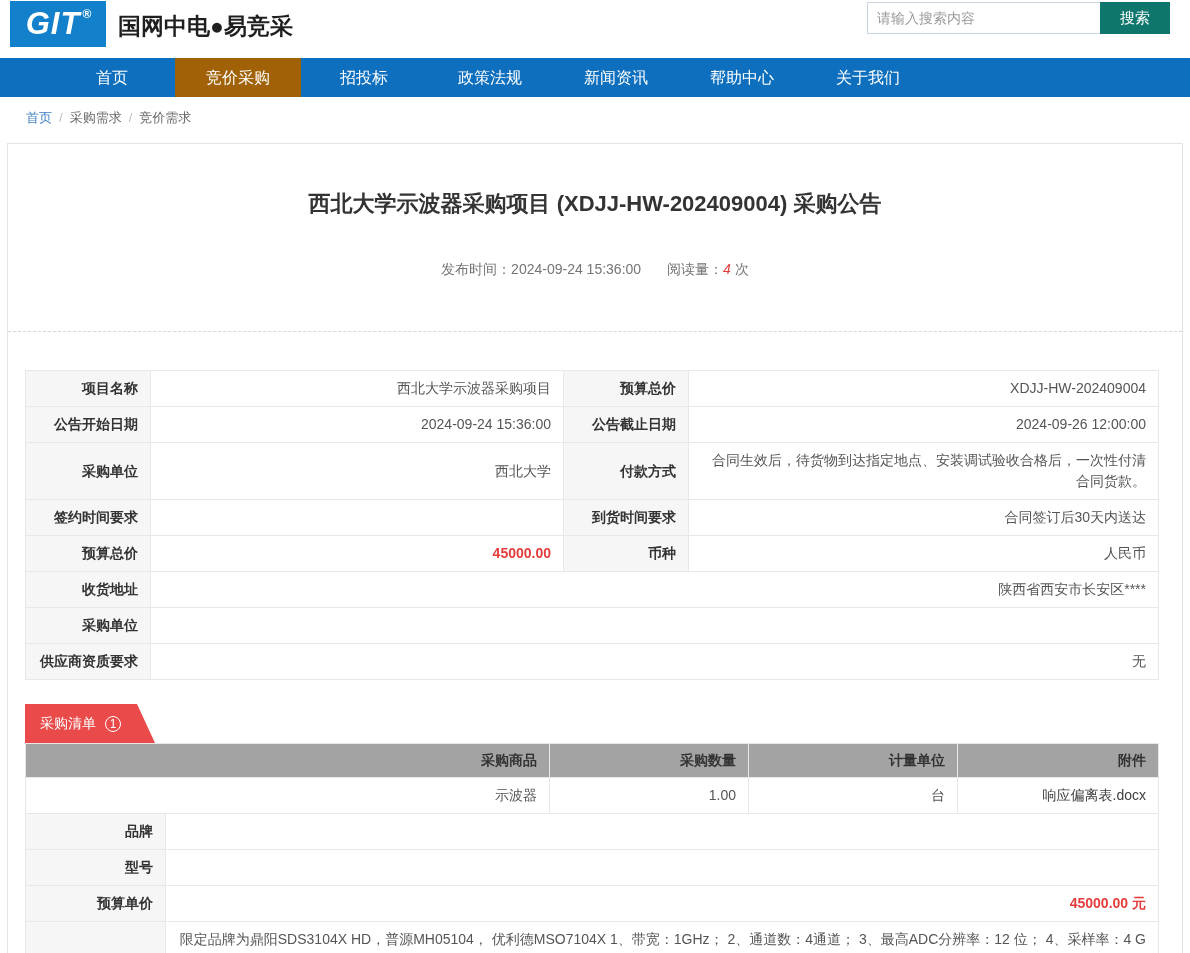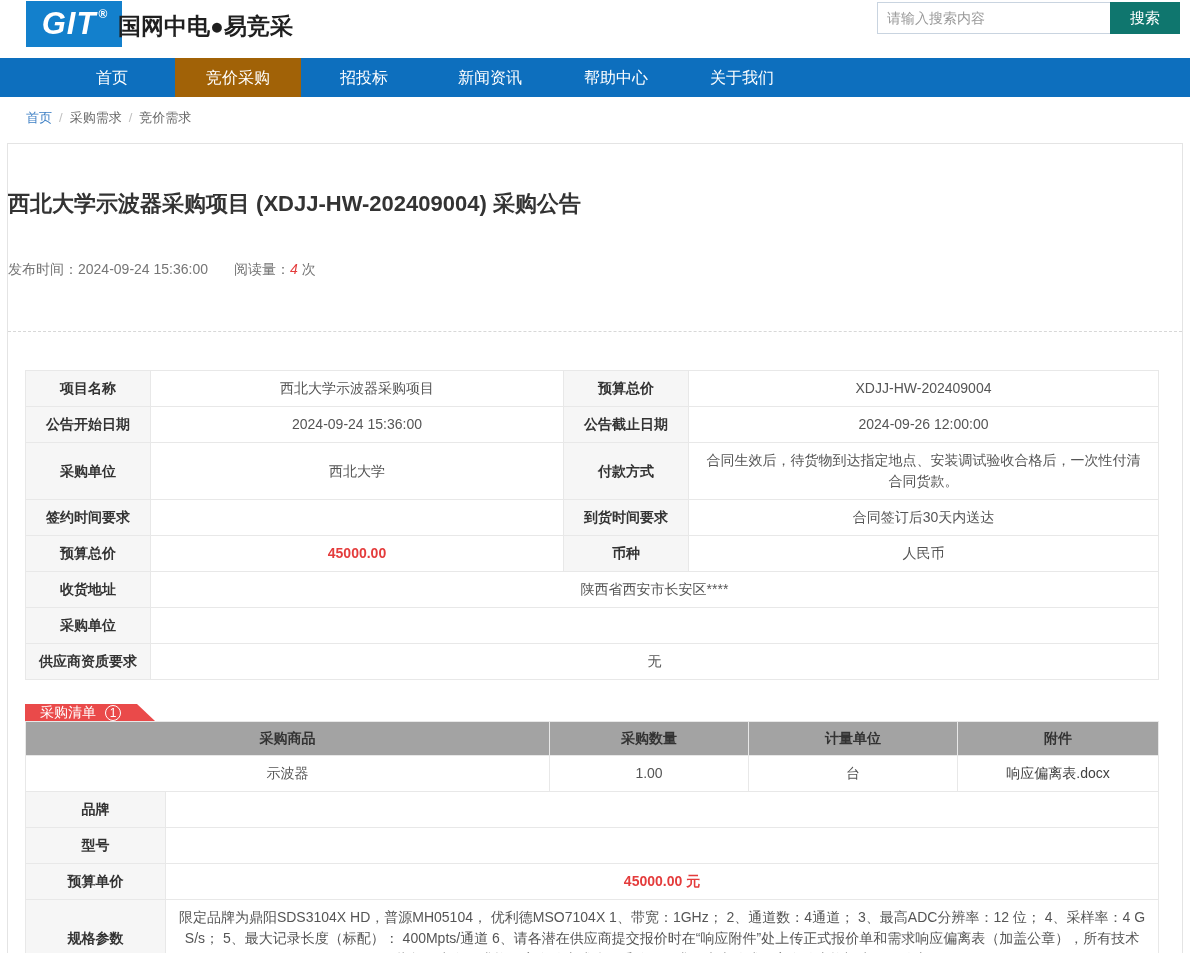--- a/index.html
+++ b/index.html
@@ -3,61 +3,61 @@
 <meta charset="utf-8">
 <style>
   * { margin:0; padding:0; box-sizing:border-box; }
   html,body { width:1190px; height:953px; overflow:hidden; background:#fff;
     font-family:"Liberation Sans","DejaVu Sans",sans-serif; }
 
   
   .top { position:relative; height:58px; background:#fff; }
   .logo { position:absolute; left:10px; top:1px; width:96px; height:46px;
     background:#1380cc; color:#fff; display:flex; align-items:center; justify-content:center;
-    font-style:italic; font-weight:bold; font-size:31px; letter-spacing:1px;margin-left:16px; }
+    font-style:italic; font-weight:bold; font-size:31px; letter-spacing:1px; }
   .logo sup { font-size:12px; font-style:normal; position:relative; top:-10px; left:2px; }
   .site-title { position:absolute; left:118px; top:11px; font-size:23px; font-weight:bold; color:#1f1f1f; }
-  .search { position:absolute; right:10px; top:2px; display:flex;padding-left:43px; }
+  .search { position:absolute; right:20px; top:2px; display:flex;padding-left:43px; }
   .search input { width:233px; height:32px; border:1px solid #c9d4e0; border-right:none;
     padding:0 9px; font-size:14px; color:#333; outline:none; }
   .search input::placeholder { color:#9a9a9a; }
   .search button { width:70px; height:32px; background:#0f766e; border:none;
     color:#fff; font-size:15px; cursor:pointer; font-family:inherit; }
 
   
   .nav { height:39px; background:#0d6fbe; display:flex; padding-left:49px; }
   .nav-item { width:126px; text-align:center; line-height:39px; color:#fff; font-size:16px; cursor:pointer; }
   .nav-item.active { background:#a16207; }
 
   
   .breadcrumb { padding:12px 0 11px 26px; font-size:13px; color:#666; }
   .breadcrumb .home { color:#3f80c5; cursor:pointer; }
   .breadcrumb .sep { color:#c0c0c0; margin:0 7px; }
 
   
   .card { margin:5px 7px 0; border:1px solid #e4e4e4; background:#fff; min-height:815px; }
-  .notice-head { padding-top:45px; }
+  .notice-head { text-align:center; padding-top:45px; }
   .notice-title { font-size:22px; color:#333; font-weight:bold; margin-bottom:42px; }
   .meta { font-size:14px; color:#757575; margin-bottom:52px; }
   .meta .gap { display:inline-block; width:26px; }
   .views-num { color:#e43c3c; font-style:italic; margin-right:4px; }
   .dash { border-top:1px dashed #d8d8d8; }
   .card-body { padding:38px 17px 0; }
 
   
   table { border-collapse:collapse; table-layout:fixed; width:1133px; font-size:14px; }
   td,th { border:1px solid #e8e8e8; padding:7px 12px; line-height:21px;
-    vertical-align:middle; color:#555; word-break:break-all; text-align:center; }
+    vertical-align:middle; color:#555; word-break:break-all; text-align:right; }
   .lbl { background:#f6f6f6; font-weight:bold; color:#333; }
   th { background:#a3a3a3; font-weight:bold; color:#333; padding:6px 12px; }
   .red-strong { color:#e43c3c; font-weight:bold; }
   .link { color:#404040; cursor:pointer; text-decoration:none; }
 
   
-  .tag { margin-top:24px; width:130px; height:17px; background:#ea4a4a; color:#fff;
+  .tag { margin-top:24px; width:130px; height:39px; background:#ea4a4a; color:#fff;
     display:flex; align-items:center; padding-left:15px; font-size:14px;
     clip-path:polygon(0 0, 112px 0, 100% 100%, 0 100%); }
   .tag-count { width:16px; height:16px; border:1px solid #fff; border-radius:50%;
     font-size:12px; line-height:15px; text-align:center; margin-left:9px; font-style:normal; }
 
   .t-detail { margin-top:-1px; }
 </style>
 </head>
 <body>
 
@@ -70,20 +70,21 @@
   <div class="search">
     <input type="text" placeholder="请输入搜索内容" style="">
     <button>搜索</button>
   </div>
 </header>
 
 <nav class="nav">
   <div class="nav-item">首页</div>
   <div class="nav-item active">竞价采购</div>
   <div class="nav-item">招投标</div>
+  <div class="nav-item">政策法规</div>
   <div class="nav-item">新闻资讯</div>
   <div class="nav-item">帮助中心</div>
   <div class="nav-item">关于我们</div>
 </nav>
 
 <div class="breadcrumb">
   <span class="home">首页</span><span class="sep">/</span><span>采购需求</span><span class="sep">/</span><span>竞价需求</span>
 </div>
 
 <div class="card">

